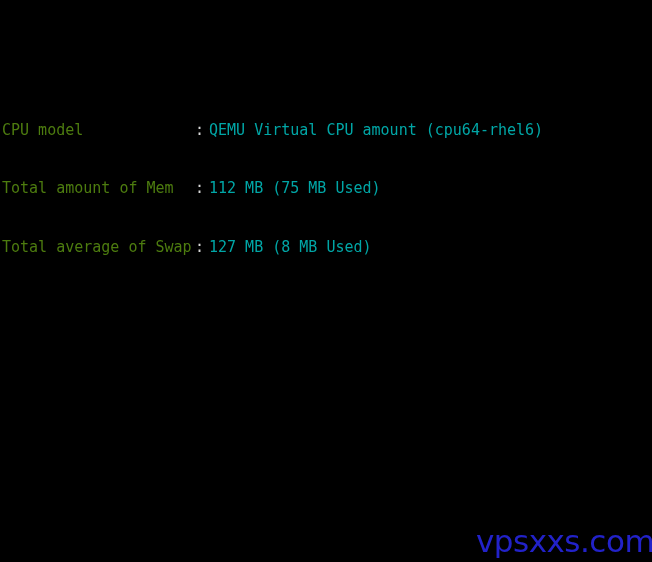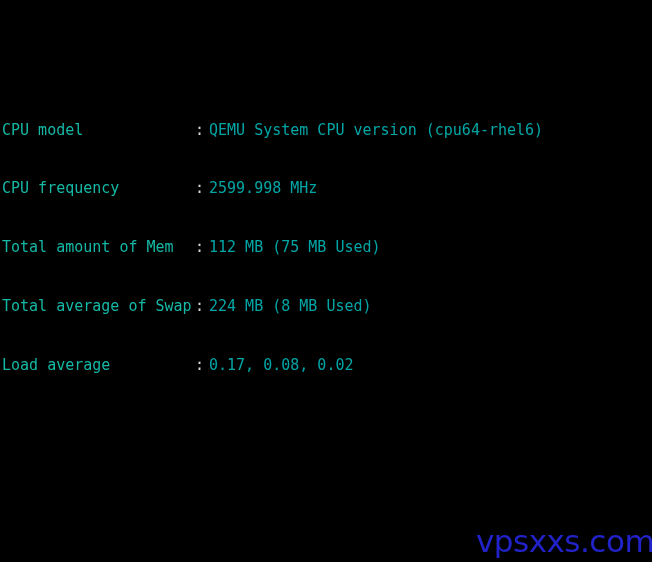--- a/index.html
+++ b/index.html
@@ -21,21 +21,21 @@
     position: absolute;
     left: 0;
     top: 0;
     padding: 3px 0 0 2px;
     white-space: pre;
   }
   .row {
     height: 19.6px;
     white-space: pre;
   }
-  .label      { color: #14b8a6; }
+  .label      { color: #4d7c0f; }
   .sep        { color: #d8d8d8; }
   .val-cyan   { color: #00a6a6; }
 
   
   .c-label { display: inline-block; width: 193px; }
   .c-colon { display: inline-block; width: 14px; }
 
   #watermark {
     position: absolute;
     left: 476px;
@@ -48,25 +48,23 @@
     pointer-events: none;
   }
 </style>
 </head>
 <body>
 
 <div id="term">
 
   
   <div>
-    <div class="row"><span class="label c-label">CPU model</span><span class="sep c-colon">:</span><span class="val-cyan">QEMU System CPU version (cpu64-rhel6)</span></div>
-    <div class="row"><span class="label c-label">CPU frequency</span><span class="sep c-colon">:</span><span class="val-cyan">2599.998 MHz</span></div>
+    <div class="row"><span class="label c-label">CPU model</span><span class="sep c-colon">:</span><span class="val-cyan">QEMU Virtual CPU amount (cpu64-rhel6)</span></div>
     <div class="row"><span class="label c-label">Total amount of Mem</span><span class="sep c-colon">:</span><span class="val-cyan">112 MB (75 MB Used)</span></div>
-    <div class="row"><span class="label c-label">Total average of Swap</span><span class="sep c-colon">:</span><span class="val-cyan">224 MB (8 MB Used)</span></div>
-    <div class="row"><span class="label c-label">Load average</span><span class="sep c-colon">:</span><span class="val-cyan">0.17, 0.08, 0.02</span></div>
+    <div class="row"><span class="label c-label">Total average of Swap</span><span class="sep c-colon">:</span><span class="val-cyan">127 MB (8 MB Used)</span></div>
     
     
     
   </div>
 
   
   
 
   
   

